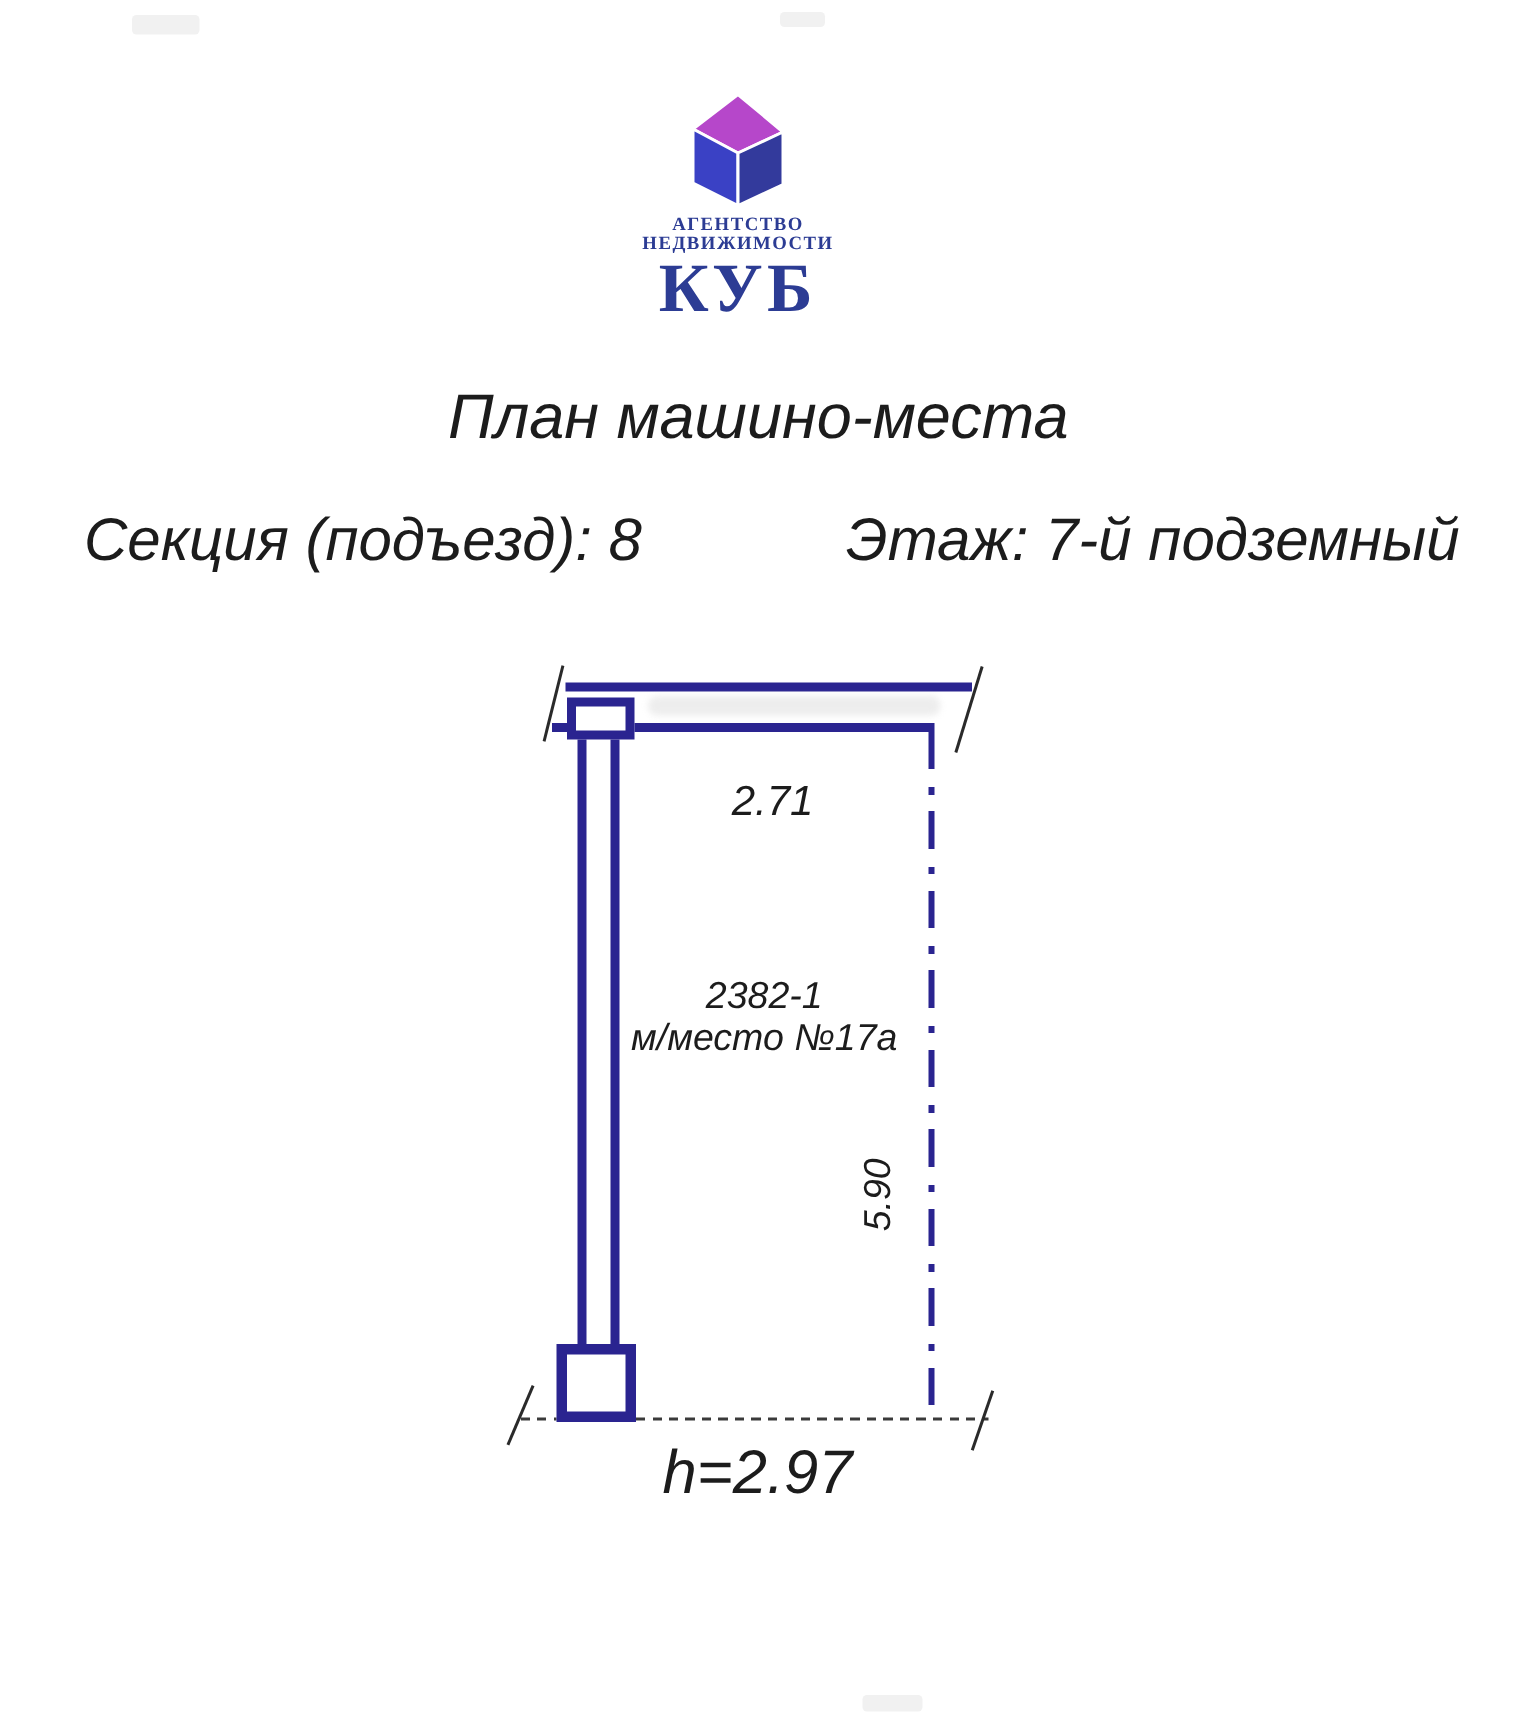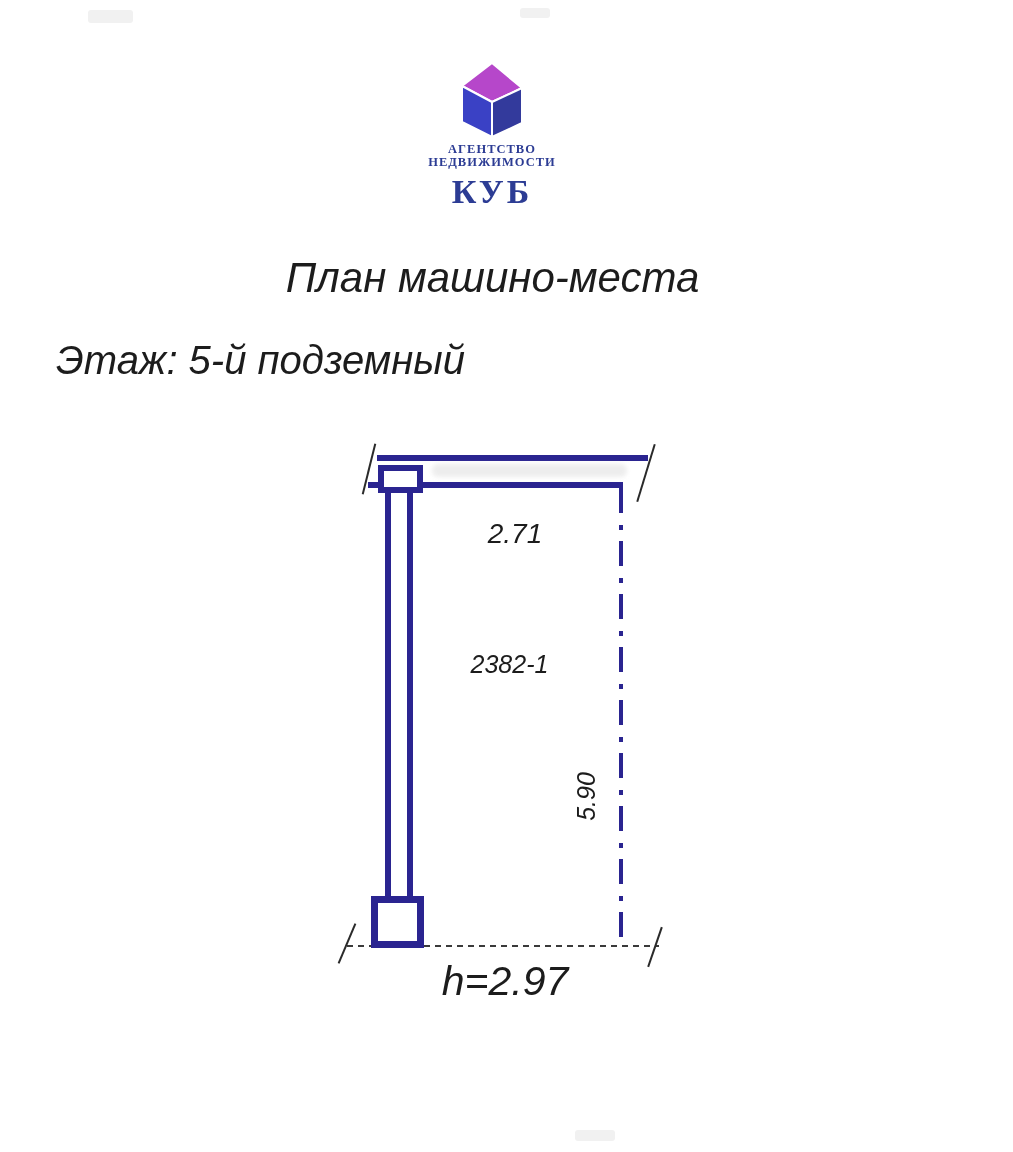--- a/index.html
+++ b/index.html
@@ -13,27 +13,27 @@
   .logo-wrap{position:absolute;left:372px;top:58px;width:240px;text-align:center;}
   .cube-svg{display:block;margin:0 auto;}
   .face-top{fill:var(--cube_top,#b647ca);stroke:#fff;stroke-width:2;stroke-linejoin:round;}
   .face-left{fill:var(--cube_left,#3a41c5);stroke:#fff;stroke-width:2;stroke-linejoin:round;}
   .face-right{fill:var(--cube_right,#333a9c);stroke:#fff;stroke-width:2;stroke-linejoin:round;}
   .logo-sub{
     font-family:"Liberation Serif",serif;font-weight:bold;font-size:12.5px;line-height:12px;
     color:var(--logo_text,#2c3c94);letter-spacing:1px;margin-top:1px;
   }
   .logo-name{
-    font-family:"Liberation Serif",serif;font-weight:bold;font-size:34px;line-height:42px;
+    font-family:"Liberation Serif",serif;font-weight:bold;font-size:46px;line-height:42px;
     color:var(--logo_text,#2c3c94);letter-spacing:3px;margin-top:3px;
   }
 
   
   .tech{font-family:"Liberation Sans",sans-serif;font-style:italic;color:#1c1c1c;}
-  .title{position:absolute;left:5px;top:252px;width:975px;text-align:center;font-size:42px;line-height:52px;}
+  .title{position:absolute;left:18px;top:252px;width:975px;text-align:center;font-size:42px;line-height:52px;}
   .subtitle-row{position:absolute;left:56px;top:334px;width:917px;display:flex;justify-content:space-between;font-size:40px;line-height:52px;}
 
   
   .bl{position:absolute;background:var(--line,#2a2490);}          
   .col{position:absolute;background:#fff;border:6px solid var(--line,#2a2490);box-sizing:border-box;z-index:2;}
   .col-b{border-width:7px;}
   .dashdot{
     position:absolute;left:619px;top:488px;width:4px;height:458px;
     background-image:repeating-linear-gradient(to bottom,
       var(--line,#2a2490) 0px, var(--line,#2a2490) 25px,
@@ -71,21 +71,22 @@
       <polygon class="face-left" points="10,28 40,44 40,79 10,64"></polygon>
       <polygon class="face-right" points="70,30 40,44 40,79 70,65"></polygon>
     </svg>
     <div class="logo-sub">АГЕНТСТВО</div>
     <div class="logo-sub">НЕДВИЖИМОСТИ</div>
     <div class="logo-name">КУБ</div>
   </div>
 
   <div class="title tech">План машино-места</div>
   <div class="subtitle-row">
-    <span class="tech">Этаж: 5-й подземный</span>
+    <span class="tech">Секция (подъезд): 8</span>
+    <span class="tech">Этаж: 7-й подземный</span>
   </div>
 
   <div class="bl" style="left:377px;top:455px;width:271px;height:6px;"></div>
   <div class="smear" style="left:432px;top:464px;width:195px;height:13px;"></div>
   <div class="bl" style="left:420px;top:482px;width:203px;height:6px;"></div>
   <div class="bl" style="left:368px;top:482px;width:14px;height:6px;"></div>
 
   <div class="col" style="left:378px;top:465px;width:45px;height:28px;"></div>
   <div class="col col-b" style="left:371px;top:896px;width:53px;height:52px;"></div>
 
@@ -98,18 +99,19 @@
 
   <div class="tick" style="left:368px;top:443px;height:52px;transform:rotate(14deg);"></div>
   <div class="tick" style="left:645px;top:443px;height:60px;transform:rotate(17deg);"></div>
   <div class="tick" style="left:346px;top:922px;height:43px;transform:rotate(23deg);"></div>
   <div class="tick" style="left:654px;top:926px;height:42px;transform:rotate(19deg);"></div>
 
   <div class="dim tech dim-271">2.71</div>
 
   <div class="dim tech area-label">
     <div>2382-1</div>
+    <div>м/место №17а</div>
   </div>
 
   <div class="dim tech dim-590">5.90</div>
   <div class="dim tech dim-h297">h=2.97</div>
 
 </div>
 
 </body></html>

